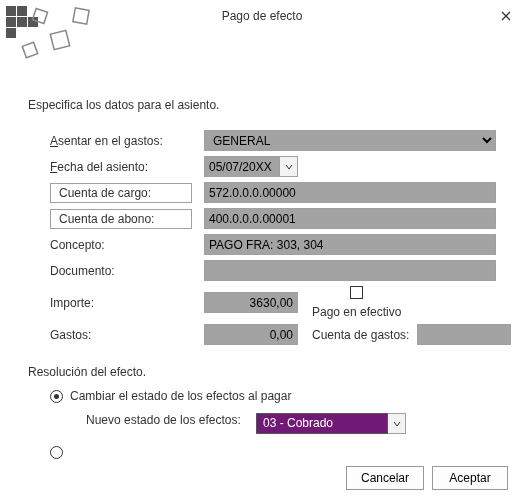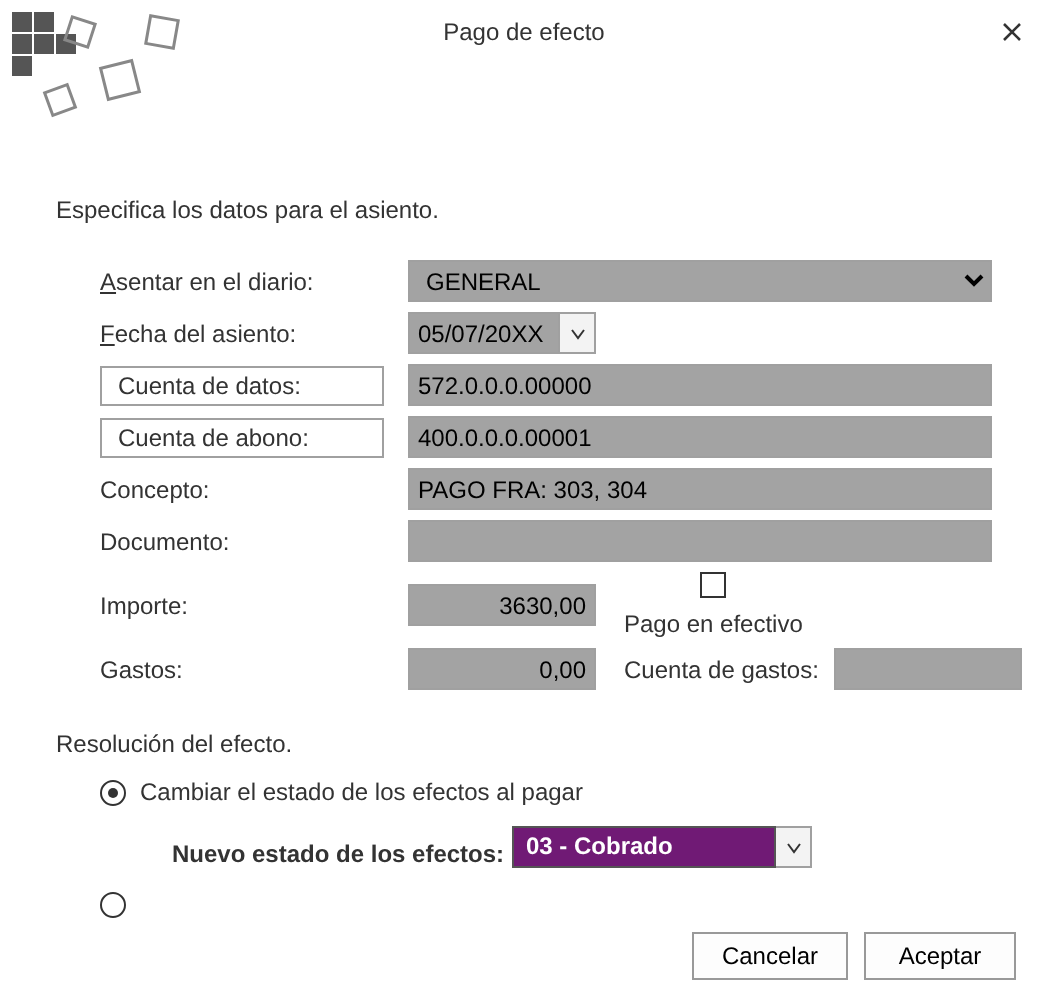--- a/index.html
+++ b/index.html
@@ -98,21 +98,21 @@
   border: 1px solid #333;
   border-radius: 50%;
   display: inline-flex; align-items: center; justify-content: center;
 }
 .radio.checked::after {
   content: "";
   width: 5px; height: 5px;
   background: #333;
   border-radius: 50%;
 }
-.sub-row { padding-left: 36px; display: flex; align-items: flex-end; margin-bottom: 12px; font-weight: bold; }
+.sub-row { padding-left: 36px; display: flex; align-items: flex-start; margin-bottom: 12px; }
 .sub-row .slabel { width: 170px; flex-shrink: 0; }
 .sel-estado {
   display: flex; align-items: stretch;
 }
 .sel-estado .box {
   background: #701a75;
   color: #fff;
   border: 1px solid #555;
   padding: 2px 6px;
   width: 132px;
@@ -167,38 +167,38 @@
         <path d="M1 1 L9 9 M9 1 L1 9" stroke="#333" stroke-width="1.3"></path>
       </svg>
   </div>
 </div>
 
 <div class="content">
   <div class="instr">Especifica los datos para el asiento.</div>
 
   <div class="form">
     <div class="row">
-      <span class="label"><span class="underline">A</span><span>sentar en el diario:</span></span>
+      <span class="label"><span class="underline">A</span><span>sentar en el gastos:</span></span>
       <select class="sel-wide">
         <option>GENERAL</option>
       </select>
     </div>
 
     <div class="row">
       <span class="label"><span class="underline">F</span><span>echa del asiento:</span></span>
       <input type="text" class="inp-date" value="05/07/20XX" style="">
       <div class="date-btn">
         <svg class="carets" viewBox="0 0 8 8">
             <path d="M1 2 L4 6 L7 2" fill="none" stroke="#333" stroke-width="1"></path>
           </svg>
       </div>
     </div>
 
     <div class="row">
-      <span class="boxed-label">Cuenta de datos:</span>
+      <span class="boxed-label">Cuenta de cargo:</span>
       <input type="text" class="inp-acct" value="572.0.0.0.00000" style="">
     </div>
 
     <div class="row">
       <span class="boxed-label">Cuenta de abono:</span>
       <input type="text" class="inp-acct" value="400.0.0.0.00001" style="">
     </div>
 
     <div class="row">
       <span class="label">Concepto:</span>

